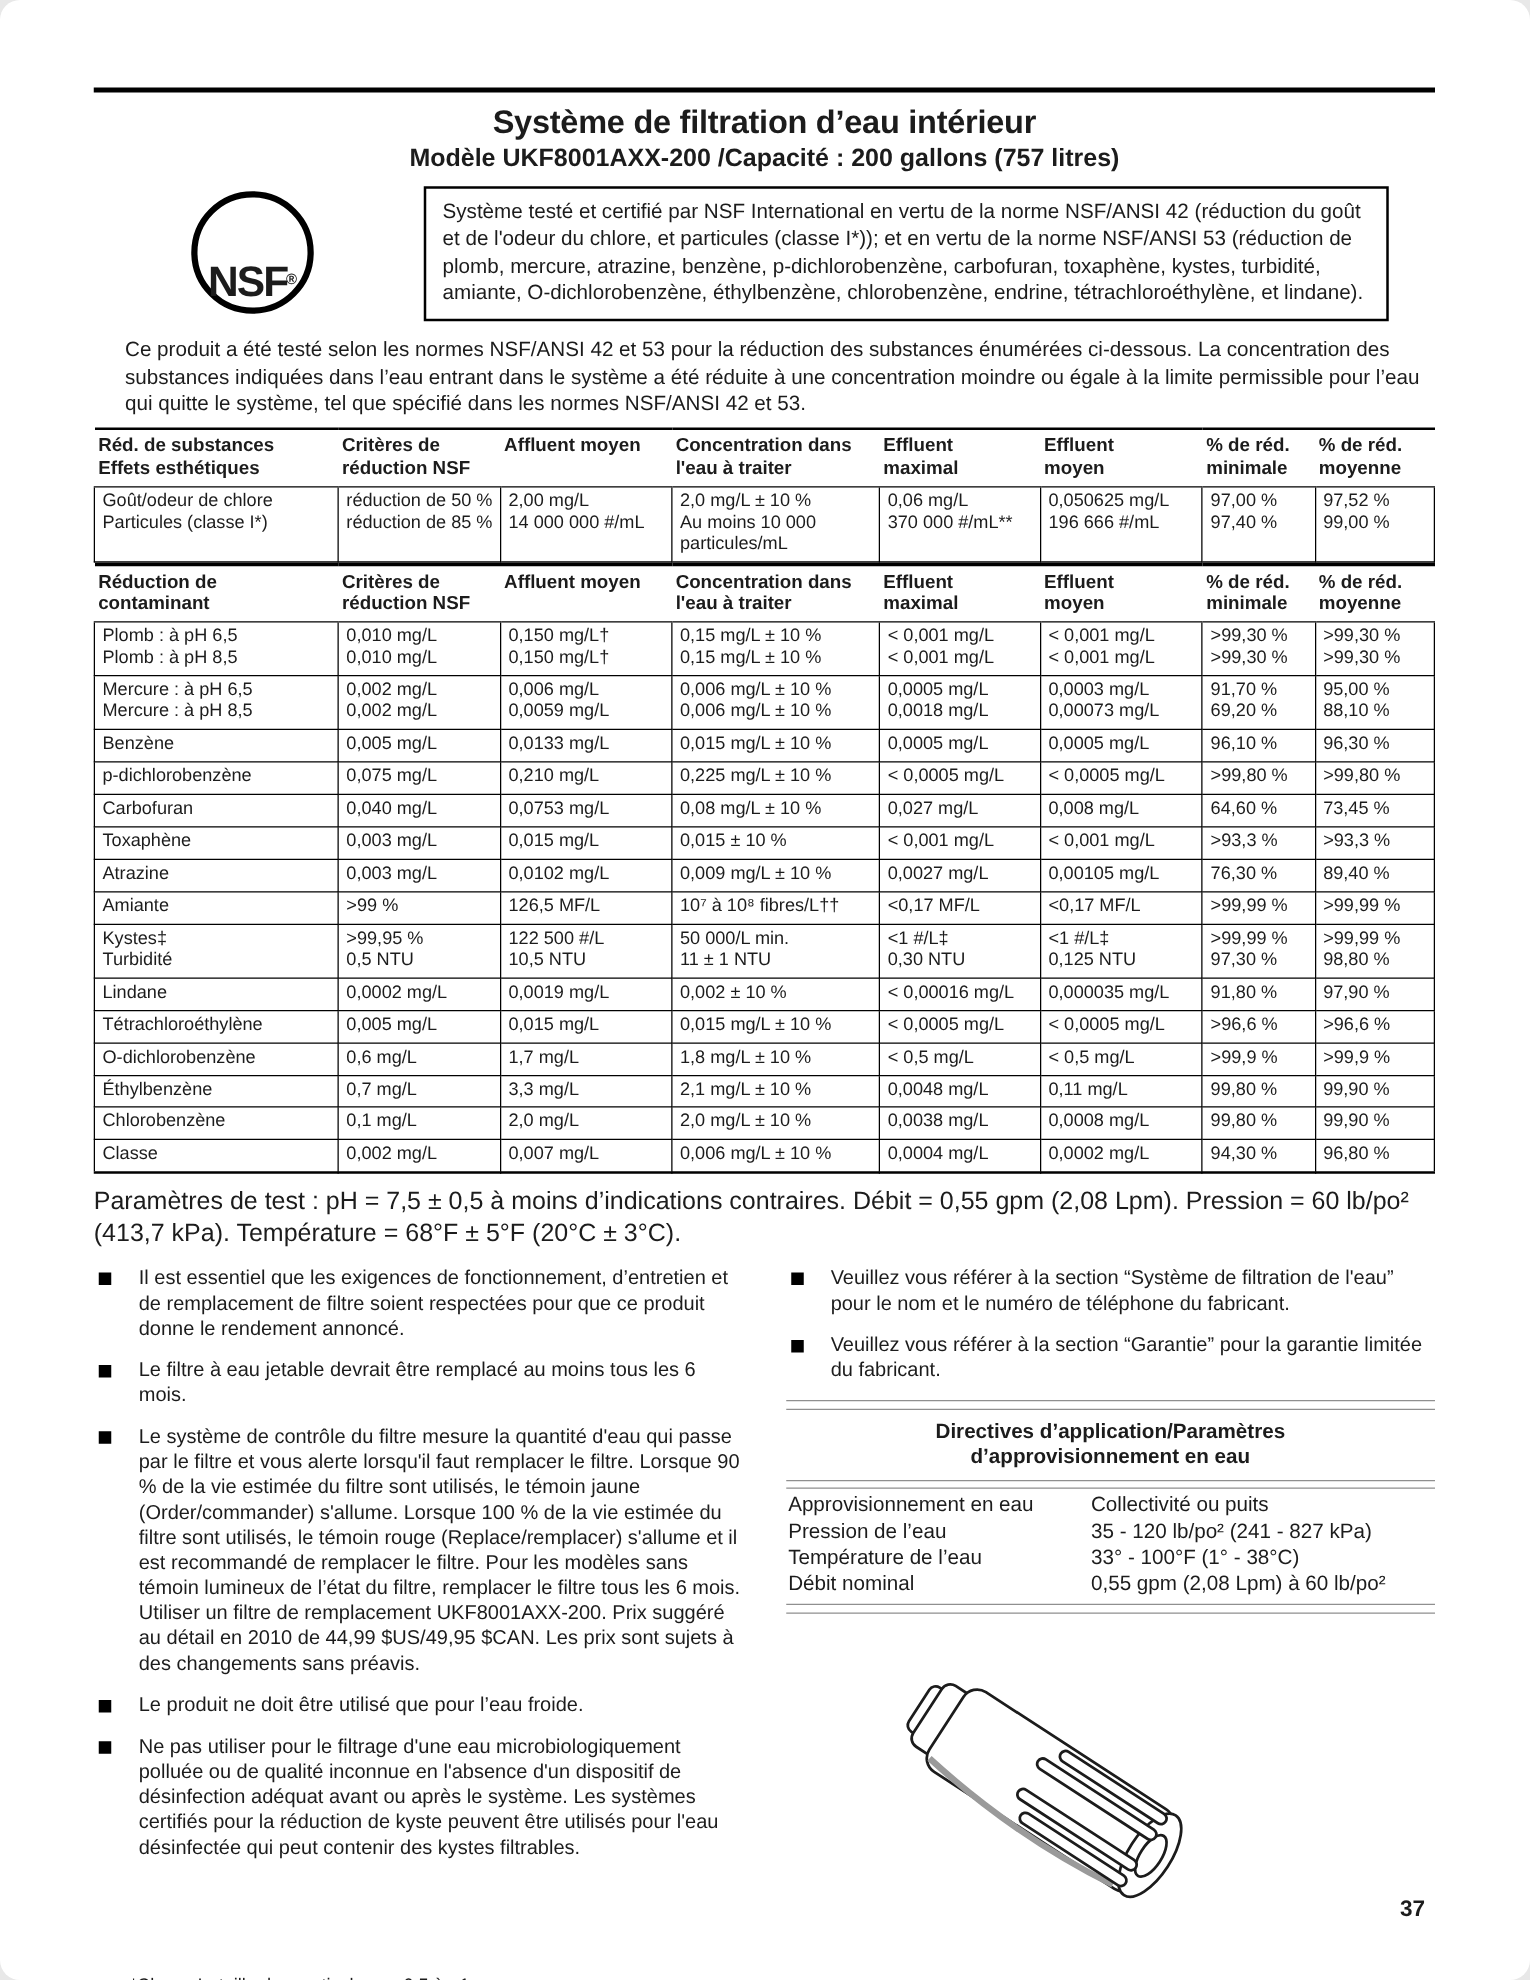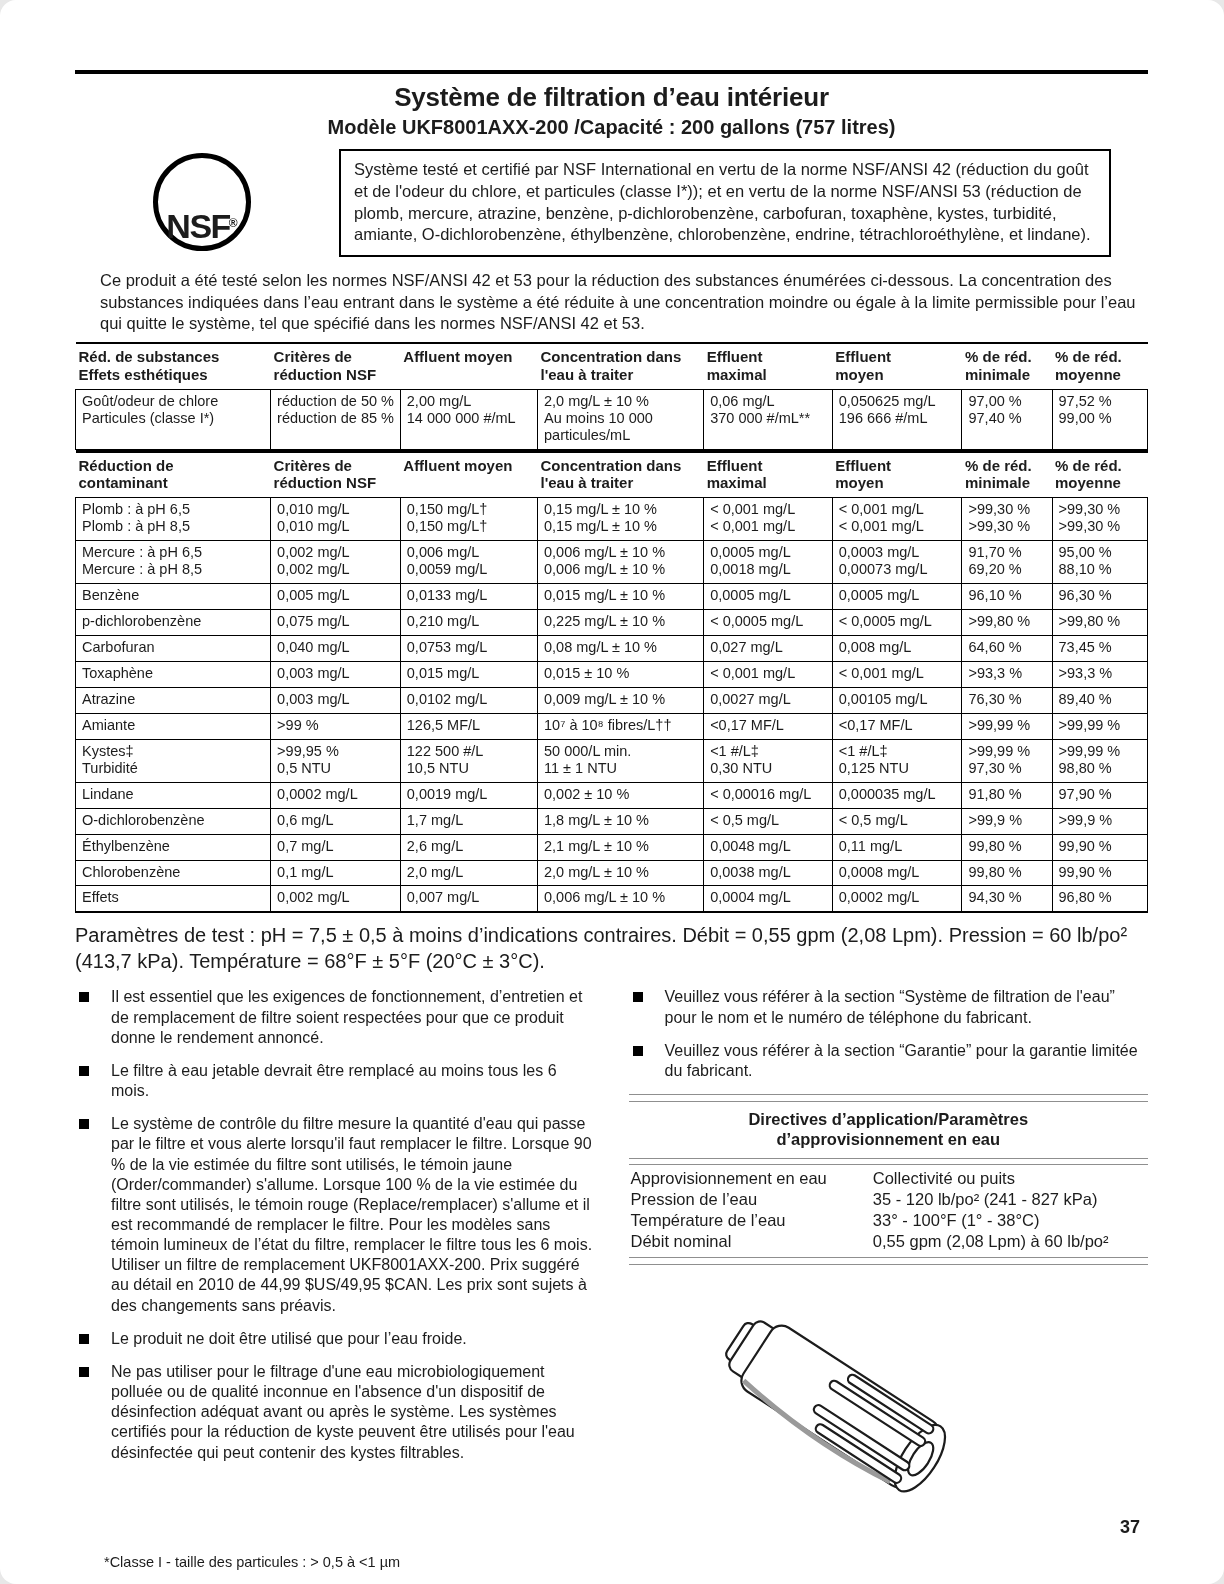--- a/index.html
+++ b/index.html
@@ -219,51 +219,61 @@
             <td>Lindane</td>
             <td>0,0002 mg/L</td>
             <td>0,0019 mg/L</td>
             <td>0,002 ± 10 %</td>
             <td>&lt; 0,00016 mg/L</td>
             <td>0,000035 mg/L</td>
             <td>91,80 %</td>
             <td>97,90 %</td>
           </tr>
           <tr>
+            <td>Tétrachloroéthylène</td>
+            <td>0,005 mg/L</td>
+            <td>0,015 mg/L</td>
+            <td>0,015 mg/L ± 10 %</td>
+            <td>&lt; 0,0005 mg/L</td>
+            <td>&lt; 0,0005 mg/L</td>
+            <td>&gt;96,6 %</td>
+            <td>&gt;96,6 %</td>
+          </tr>
+          <tr>
             <td>O-dichlorobenzène</td>
             <td>0,6 mg/L</td>
             <td>1,7 mg/L</td>
             <td>1,8 mg/L ± 10 %</td>
             <td>&lt; 0,5 mg/L</td>
             <td>&lt; 0,5 mg/L</td>
             <td>&gt;99,9 %</td>
             <td>&gt;99,9 %</td>
           </tr>
           <tr>
             <td>Éthylbenzène</td>
             <td>0,7 mg/L</td>
-            <td>2,6 mg/L</td>
+            <td>3,3 mg/L</td>
             <td>2,1 mg/L ± 10 %</td>
             <td>0,0048 mg/L</td>
             <td>0,11 mg/L</td>
             <td>99,80 %</td>
             <td>99,90 %</td>
           </tr>
           <tr>
             <td>Chlorobenzène</td>
             <td>0,1 mg/L</td>
             <td>2,0 mg/L</td>
             <td>2,0 mg/L ± 10 %</td>
             <td>0,0038 mg/L</td>
             <td>0,0008 mg/L</td>
             <td>99,80 %</td>
             <td>99,90 %</td>
           </tr>
           <tr>
-            <td>Effets</td>
+            <td>Classe</td>
             <td>0,002 mg/L</td>
             <td>0,007 mg/L</td>
             <td>0,006 mg/L ± 10 %</td>
             <td>0,0004 mg/L</td>
             <td>0,0002 mg/L</td>
             <td>94,30 %</td>
             <td>96,80 %</td>
           </tr>
         </tbody>
       </table>

